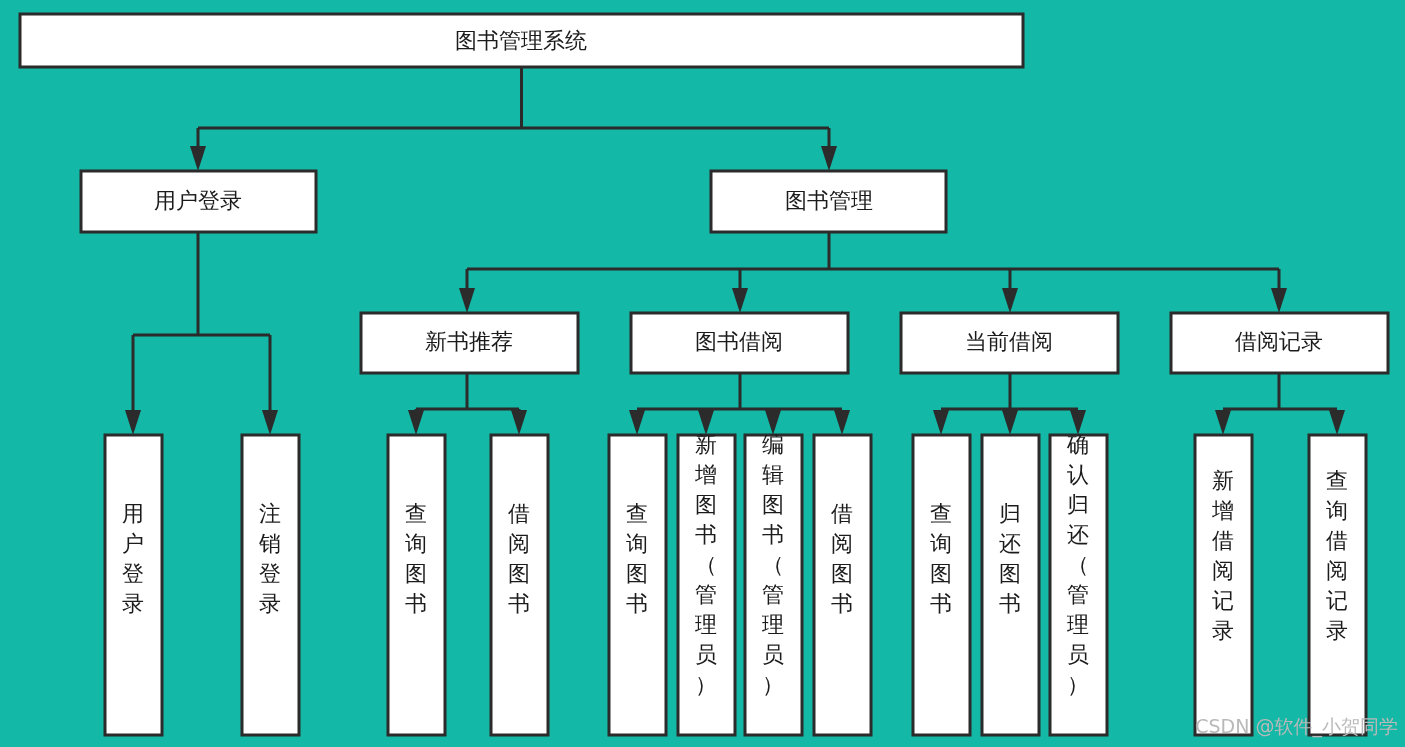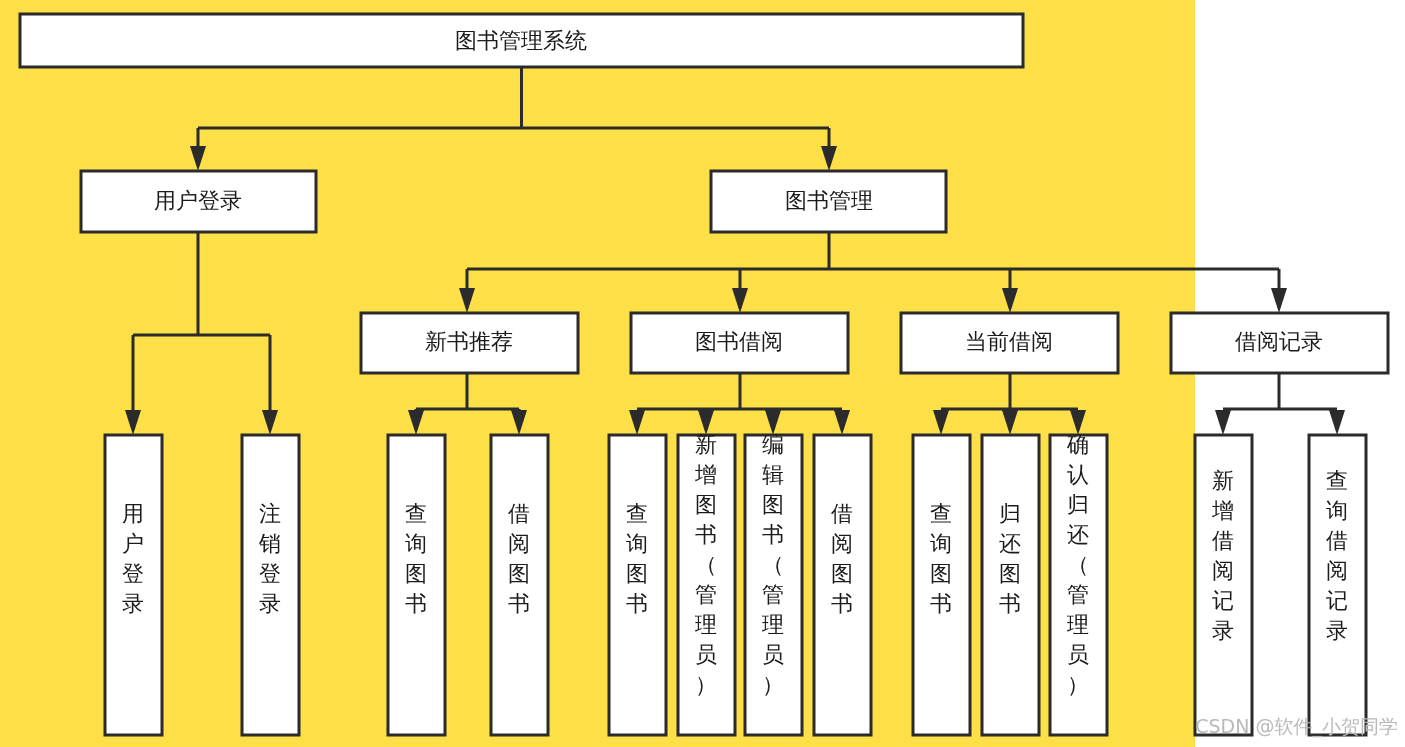--- a/index.html
+++ b/index.html
@@ -9,23 +9,23 @@
     background: #ffffff;
   }
   body {
     width: 1405px;
     height: 747px;
     font-family: "DejaVu Sans", "Liberation Sans", sans-serif;
     overflow: hidden;
   }
   #diagram-root {
     position: relative;
-    width: 1195px;
+    width: 1405px;
     height: 747px;
-    background: #fde047;
+    background: #14b8a6;
   }
   svg#flow-svg {
     position: absolute;
     left: 0;
     top: 0;
     width: 1405px;
     height: 747px;
     display: block;
   }
   .node-rect {

